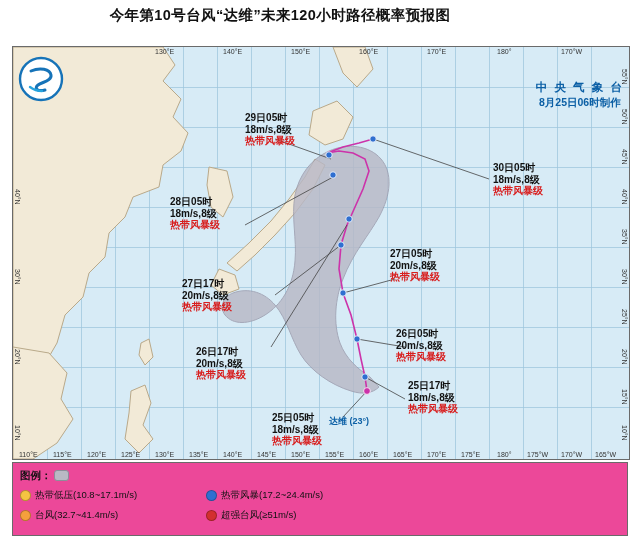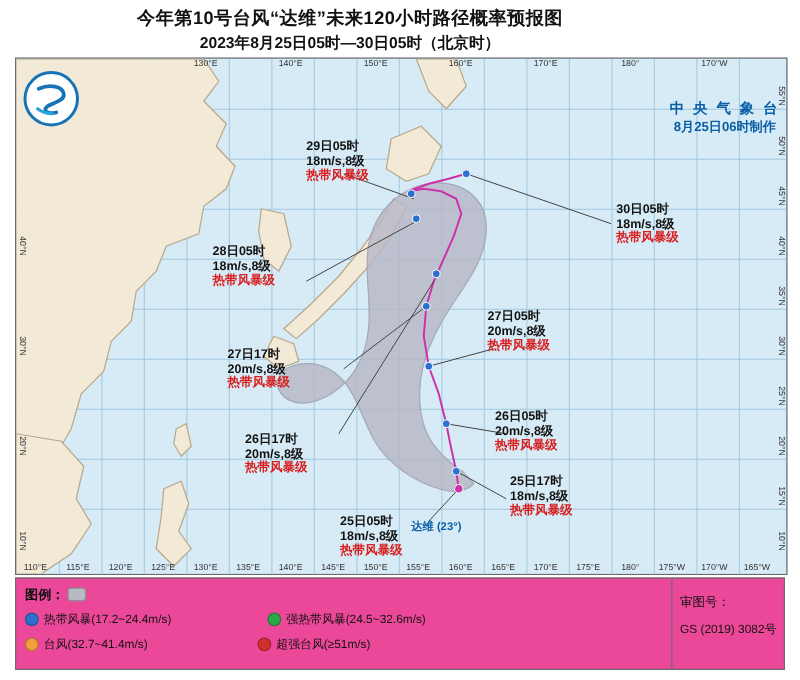--- a/index.html
+++ b/index.html
@@ -112,21 +112,20 @@
   .legend-right .rtitle{font-size:10px;color:#111;margin-bottom:8px;}
   .legend-right .rcode{font-size:9.5px;color:#111;white-space:nowrap;}
 </style>
 </head>
 <body>
 
 <div class="page">
 
   <div class="title-block">
     <div class="title-main">今年第10号台风“达维”未来120小时路径概率预报图</div>
-    <div class="title-sub">2023年8月25日05时—30日05时（北京时）</div>
   </div>
 
   <div class="map-frame">
     <div class="sea"></div>
 
     <div class="grat v" style="left:34px"></div>
     <div class="grat v" style="left:68px"></div>
     <div class="grat v" style="left:102px"></div>
     <div class="grat v" style="left:136px"></div>
     <div class="grat v" style="left:170px"></div>
@@ -327,41 +326,37 @@
     <div>18m/s,8级</div>
     <div class="red">热带风暴级</div>
   </div>
 
   <div class="legend">
     <div class="legend-left">
       <div class="legend-title">图例：</div>
       <div class="leg-swatch"></div>
 
       <div class="leg-row" style="top:26px">
+        <span class="leg-item" style="width:168px">
+          <span class="dot" style="background:#f5c542"></span>
+          <span>热带低压(10.8~17.1m/s)</span>
+        </span>
         <span class="leg-item" style="width:176px">
           <span class="dot" style="background:#2f6fd0"></span>
           <span>热带风暴(17.2~24.4m/s)</span>
-        </span>
-        <span class="leg-item">
-          <span class="dot" style="background:#2aa84a"></span>
-          <span>强热带风暴(24.5~32.6m/s)</span>
         </span>
       </div>
 
       <div class="leg-row" style="top:46px">
         <span class="leg-item" style="width:168px">
           <span class="dot" style="background:#f5a03c"></span>
           <span>台风(32.7~41.4m/s)</span>
         </span>
         <span class="leg-item">
           <span class="dot" style="background:#d32f2f"></span>
           <span>超强台风(≥51m/s)</span>
         </span>
       </div>
     </div>
 
-    <div class="legend-right">
-      <div class="rtitle">审图号：</div>
-      <div class="rcode">GS (2019) 3082号</div>
-    </div>
   </div>
 
 </div>
 
 </body></html>

